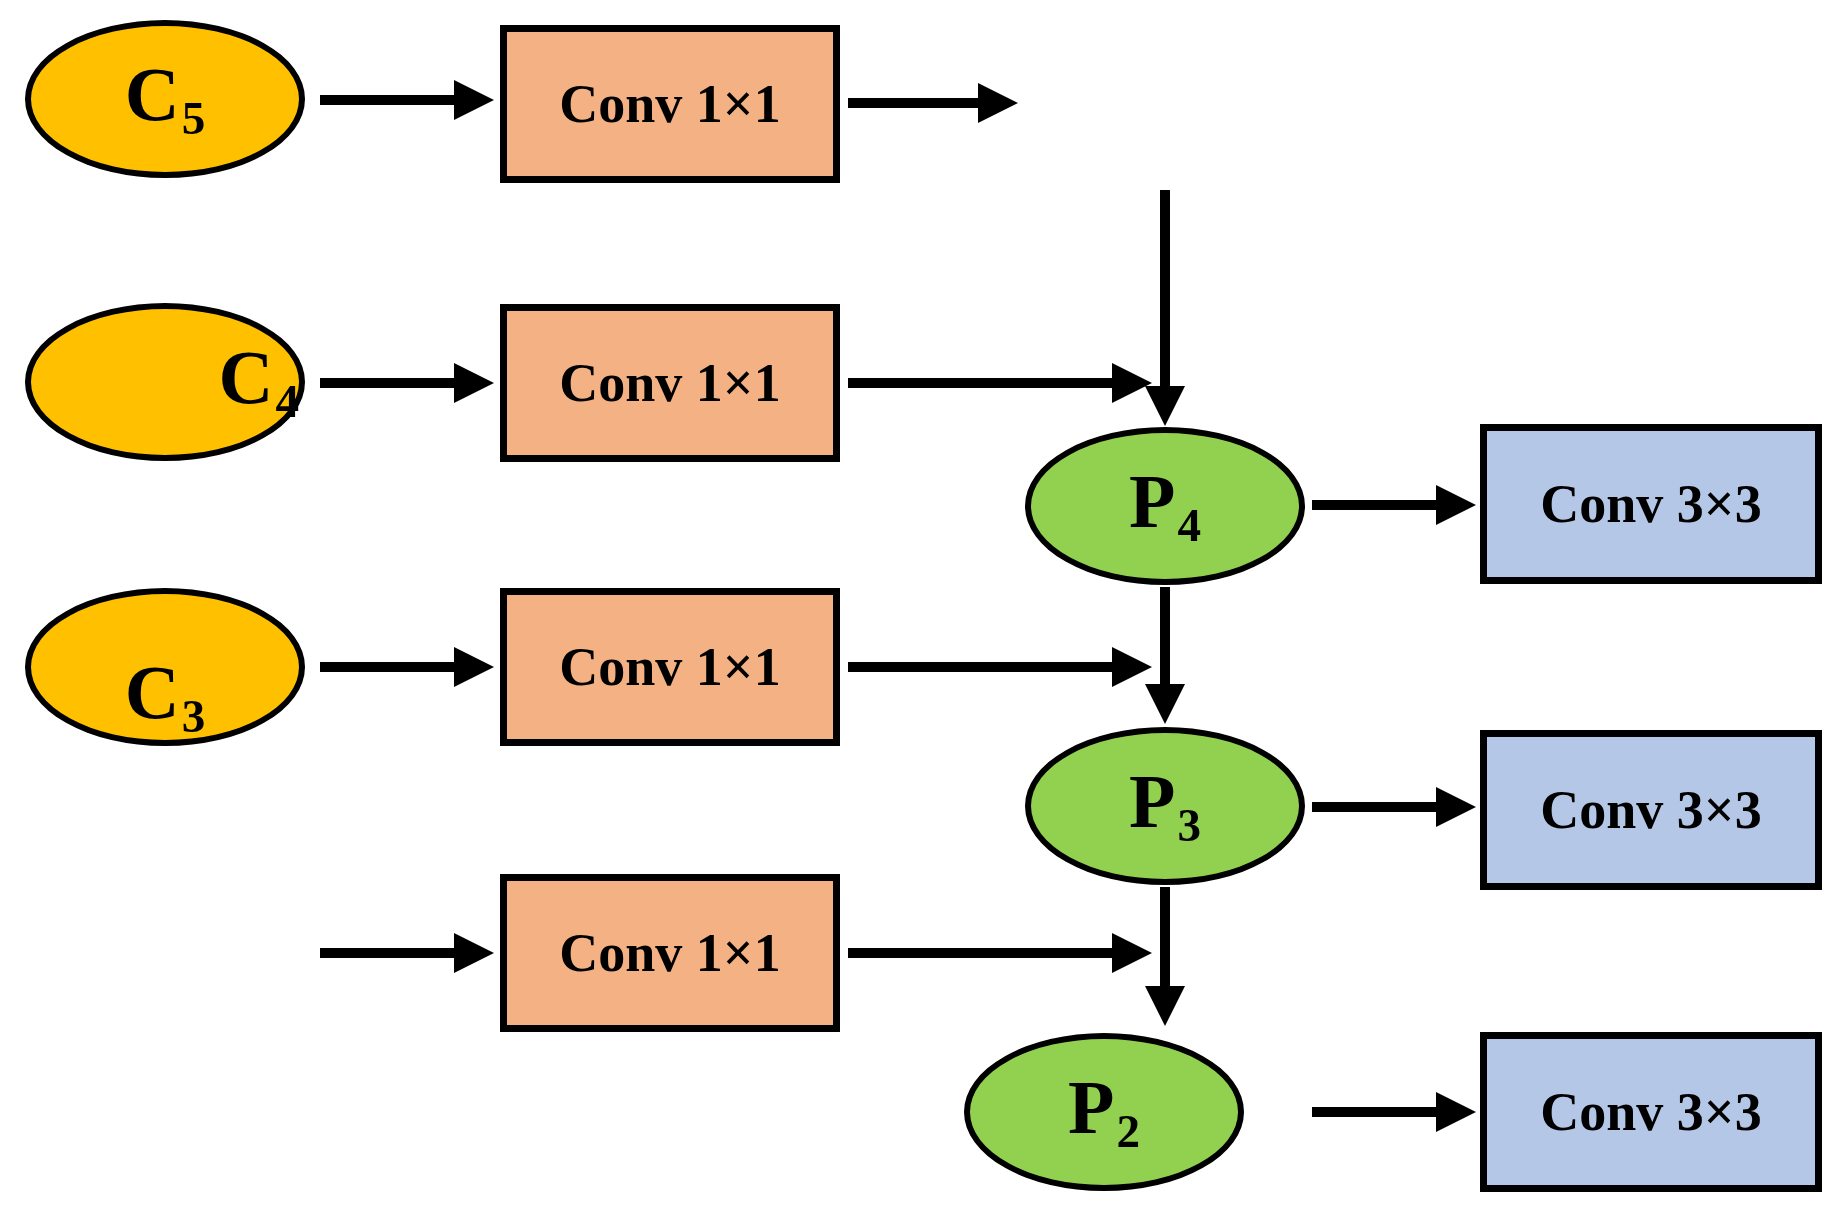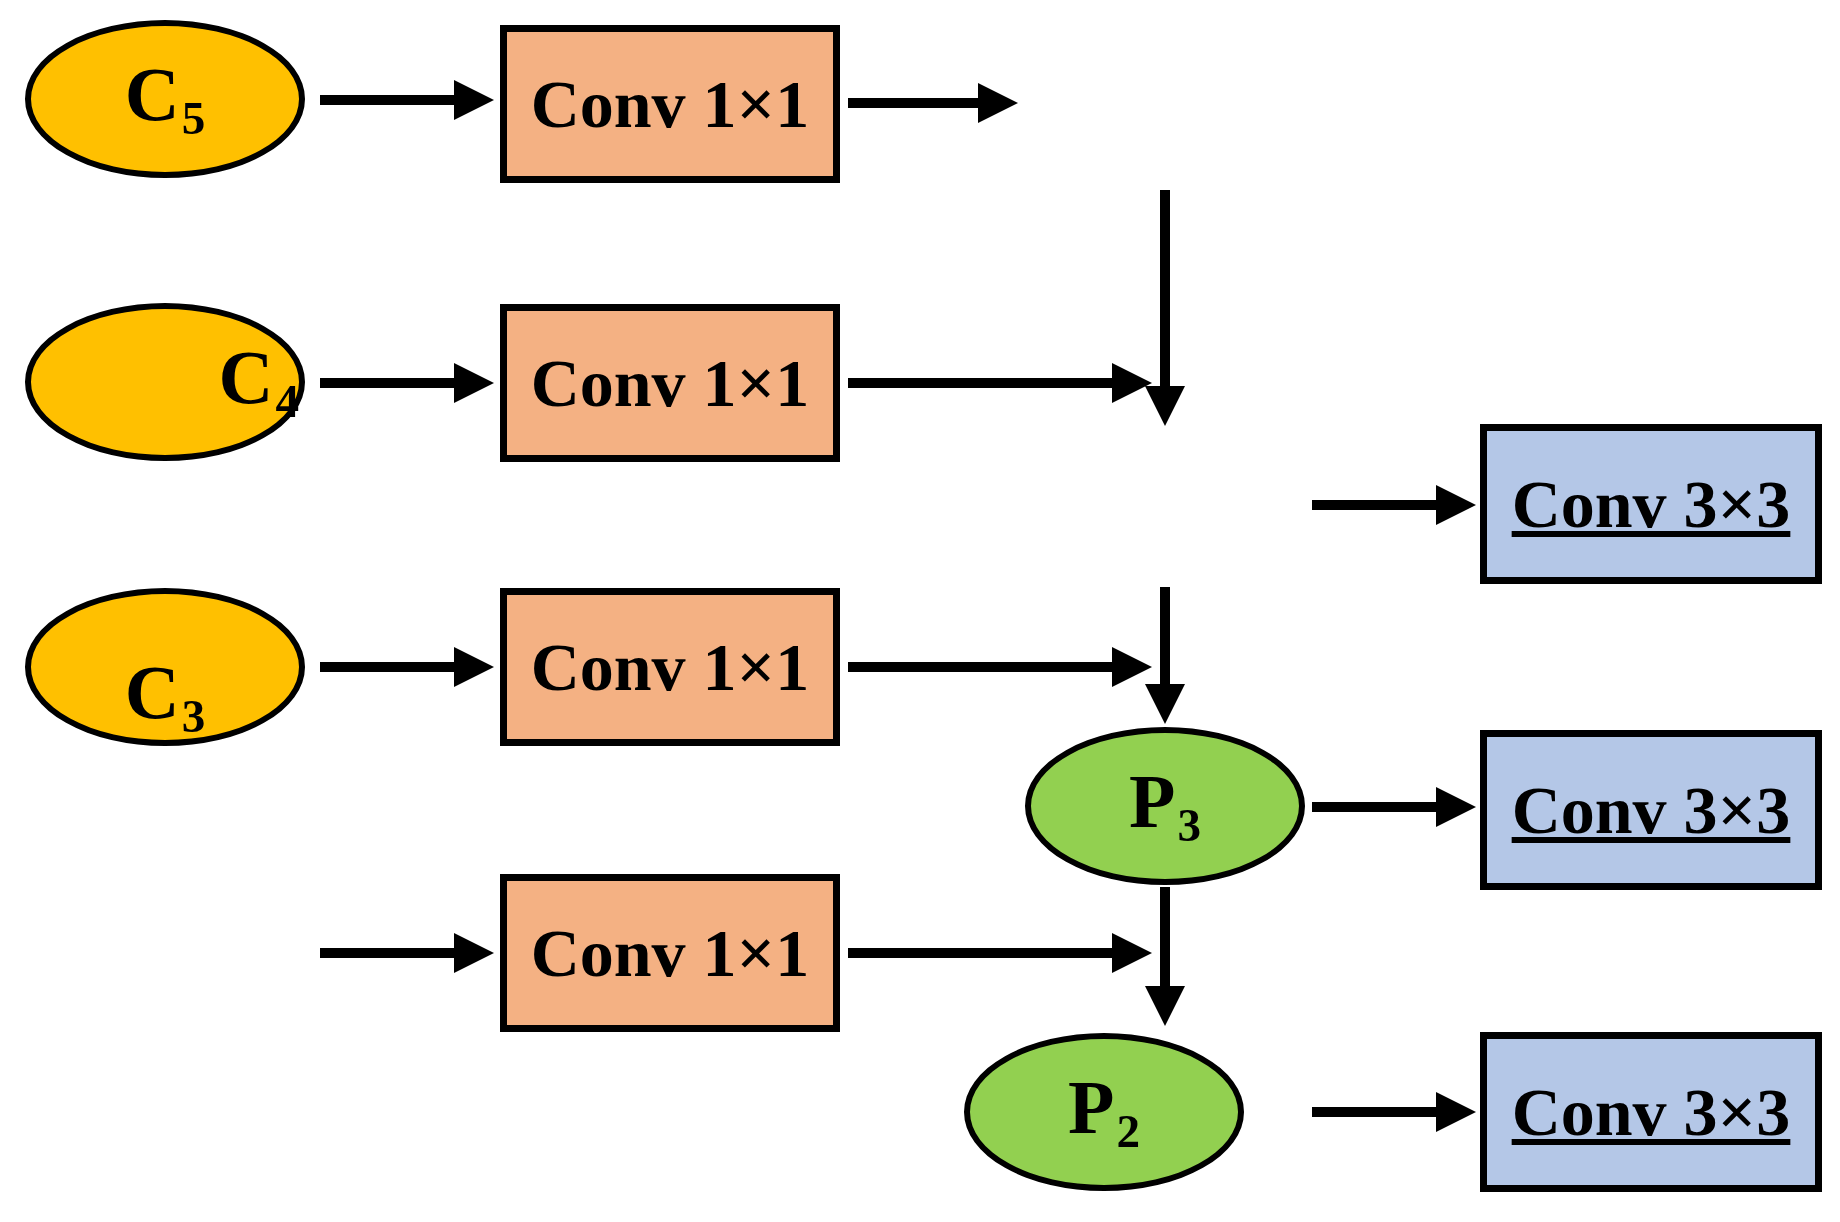--- a/index.html
+++ b/index.html
@@ -36,29 +36,28 @@
     left: 500px;
     width: 340px;
     height: 158px;
     background: var(--lateral-conv-fill, #F4B183);
   }
   .conv3 {
     left: 1480px;
     width: 342px;
     height: 160px;
     background: var(--output-conv-fill, #B4C7E7);
-    text-decoration: underline;
   }
   .node-label { font-size: 76px; line-height: 1; white-space: nowrap; }
   .node-label .sub {
     font-size: 0.62em;
     vertical-align: -0.30em;
     margin-left: 2px;
   }
-  .box-label { font-size: 68px; line-height: 1; white-space: nowrap; }
+  .box-label { font-size: 54px; line-height: 1; white-space: nowrap; }
   .arrows {
     position: absolute;
     left: 0; top: 0;
     width: 1840px;
     height: 1222px;
     pointer-events: none;
   }
   .arrows line { stroke: var(--stroke, #000000); stroke-width: 10; }
   .arrows .head { fill: var(--stroke, #000000); }
 </style>
@@ -108,20 +107,23 @@
   <div class="node rect conv1" style="top:304px;">
     <span class="box-label">Conv 1×1</span>
   </div>
   <div class="node rect conv1" style="top:588px;">
     <span class="box-label">Conv 1×1</span>
   </div>
   <div class="node rect conv1" style="top:874px;">
     <span class="box-label">Conv 1×1</span>
   </div>
 
+  <div class="node ellipse p-fill" style="left:1025px; top:427px;">
+    <span class="node-label"><span>P</span><span class="sub">4</span></span>
+  </div>
   <div class="node ellipse p-fill" style="left:1025px; top:727px;justify-content:center;">
     <span class="node-label"><span>P</span><span class="sub">3</span></span>
   </div>
   <div class="node ellipse p-fill" style="left:964px; top:1033px;">
     <span class="node-label"><span>P</span><span class="sub">2</span></span>
   </div>
 
   <div class="node rect conv3" style="top:424px;">
     <span class="box-label">Conv 3×3</span>
   </div>

